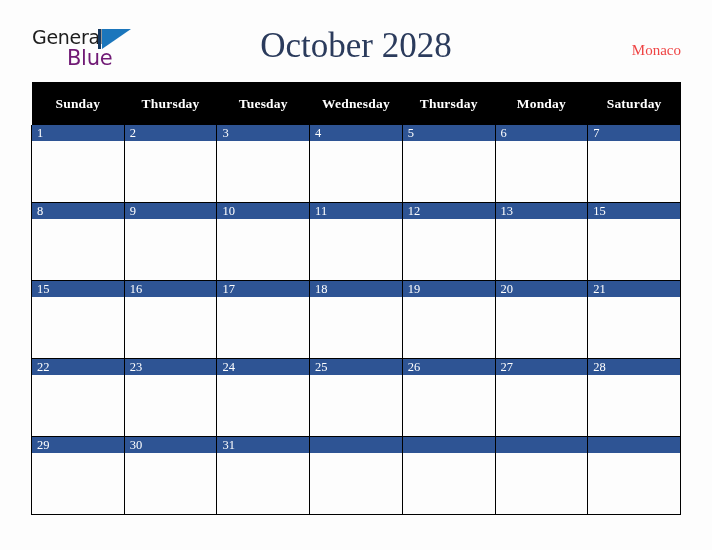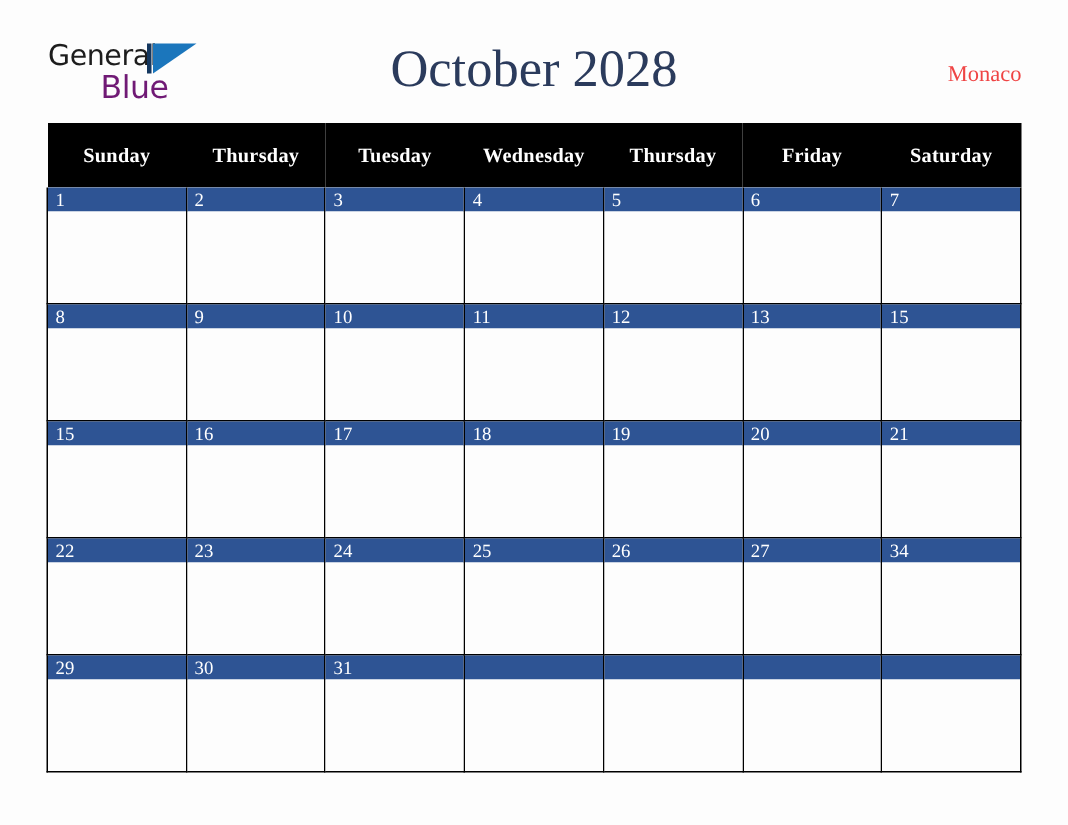--- a/index.html
+++ b/index.html
@@ -199,21 +199,21 @@
   </div>
 
   <table class="calendar">
     <thead>
       <tr>
         <th>Sunday</th>
         <th>Thursday</th>
         <th>Tuesday</th>
         <th>Wednesday</th>
         <th>Thursday</th>
-        <th>Friday</th>
+        <th>Monday</th>
         <th>Saturday</th>
       </tr>
     </thead>
     <tbody>
 
       <tr>
         <td>
             <div class="cell">
               <div class="daynum-bar">1</div>
               <div class="cell-body"></div>
@@ -379,21 +379,21 @@
             </div>
           </td>
         <td>
             <div class="cell">
               <div class="daynum-bar">27</div>
               <div class="cell-body"></div>
             </div>
           </td>
         <td>
             <div class="cell">
-              <div class="daynum-bar">34</div>
+              <div class="daynum-bar">28</div>
               <div class="cell-body"></div>
             </div>
           </td>
       </tr>
 
       <tr>
         <td>
             <div class="cell">
               <div class="daynum-bar">29</div>
               <div class="cell-body"></div>

